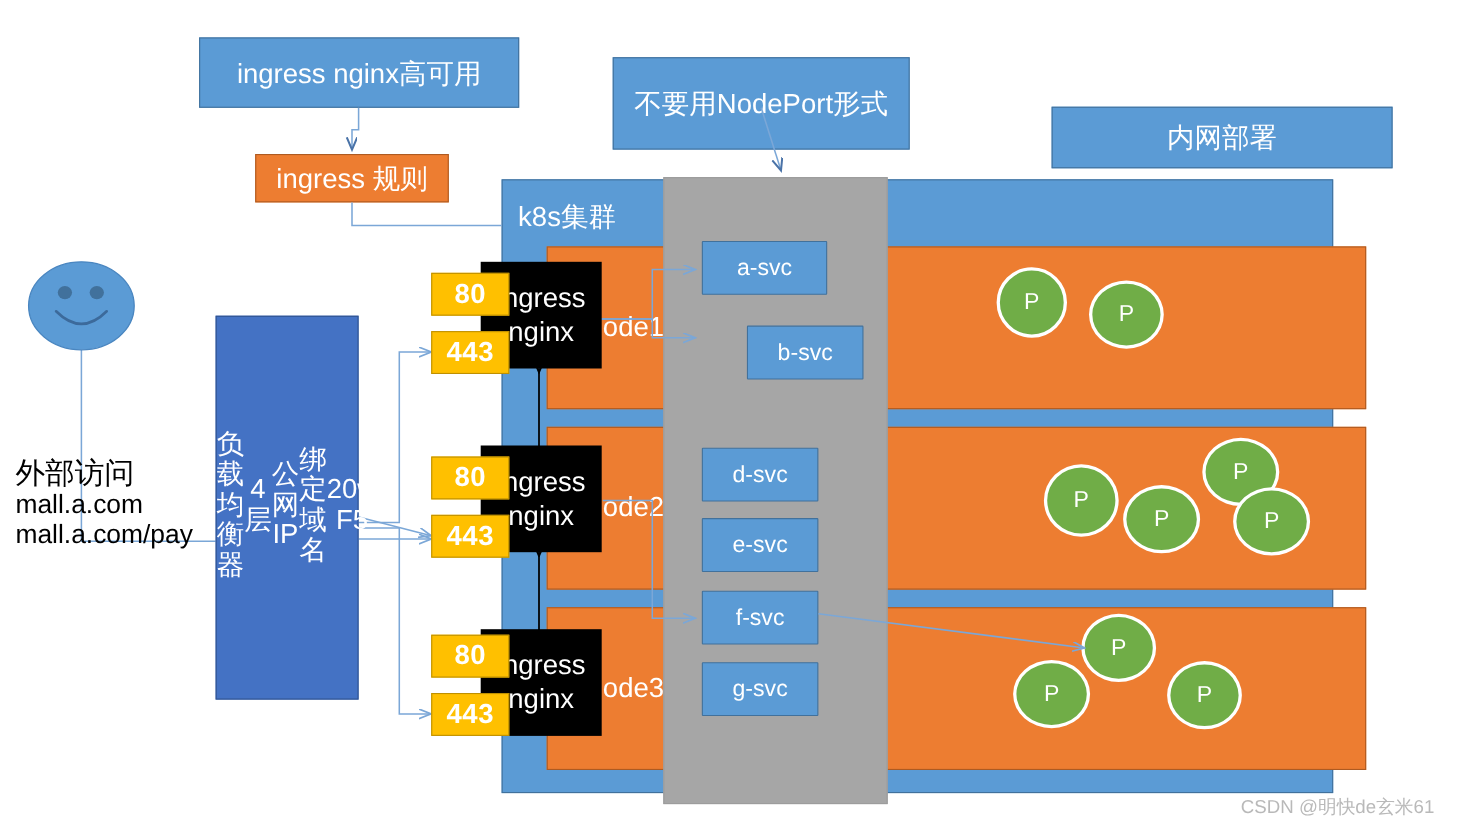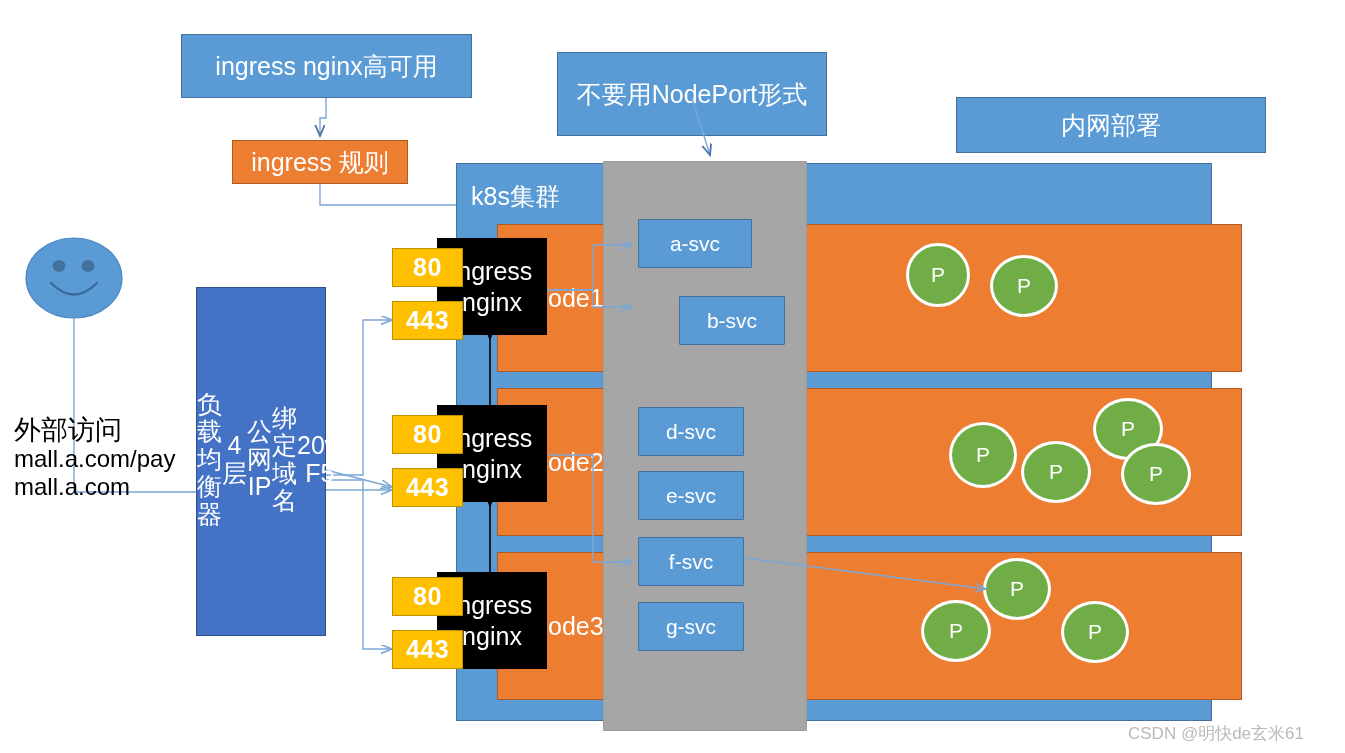--- a/index.html
+++ b/index.html
@@ -290,21 +290,21 @@
 
   <svg class="abs" style="left:24px;top:236px;width:100px;height:84px;" viewBox="0 0 100 84" xmlns="http://www.w3.org/2000/svg">
     <ellipse cx="50" cy="42" rx="48" ry="40" fill="#5B9BD5" stroke="#4A86C0" stroke-width="1.2"></ellipse>
     <ellipse cx="35" cy="30" rx="6.5" ry="6" fill="#41719C"></ellipse>
     <ellipse cx="64" cy="30" rx="6.5" ry="6" fill="#41719C"></ellipse>
     <path d="M27,47 Q50,70 73,47" fill="none" stroke="#3C6A9B" stroke-width="2.4" stroke-linecap="round"></path>
   </svg>
 
   <div class="abs" style="left:14px;top:415px;width:200px;">
     <div class="ext-title">外部访问</div>
+    <div class="ext-line">mall.a.com</div>
     <div class="ext-line">mall.a.com/pay</div>
-    <div class="ext-line">mall.a.com</div>
   </div>
 
   <div class="abs watermark" style="left:1128px;top:722px;">
     <span>CSDN @明快de玄米61</span>
   </div>
 
 </div>
 
 </body></html>

